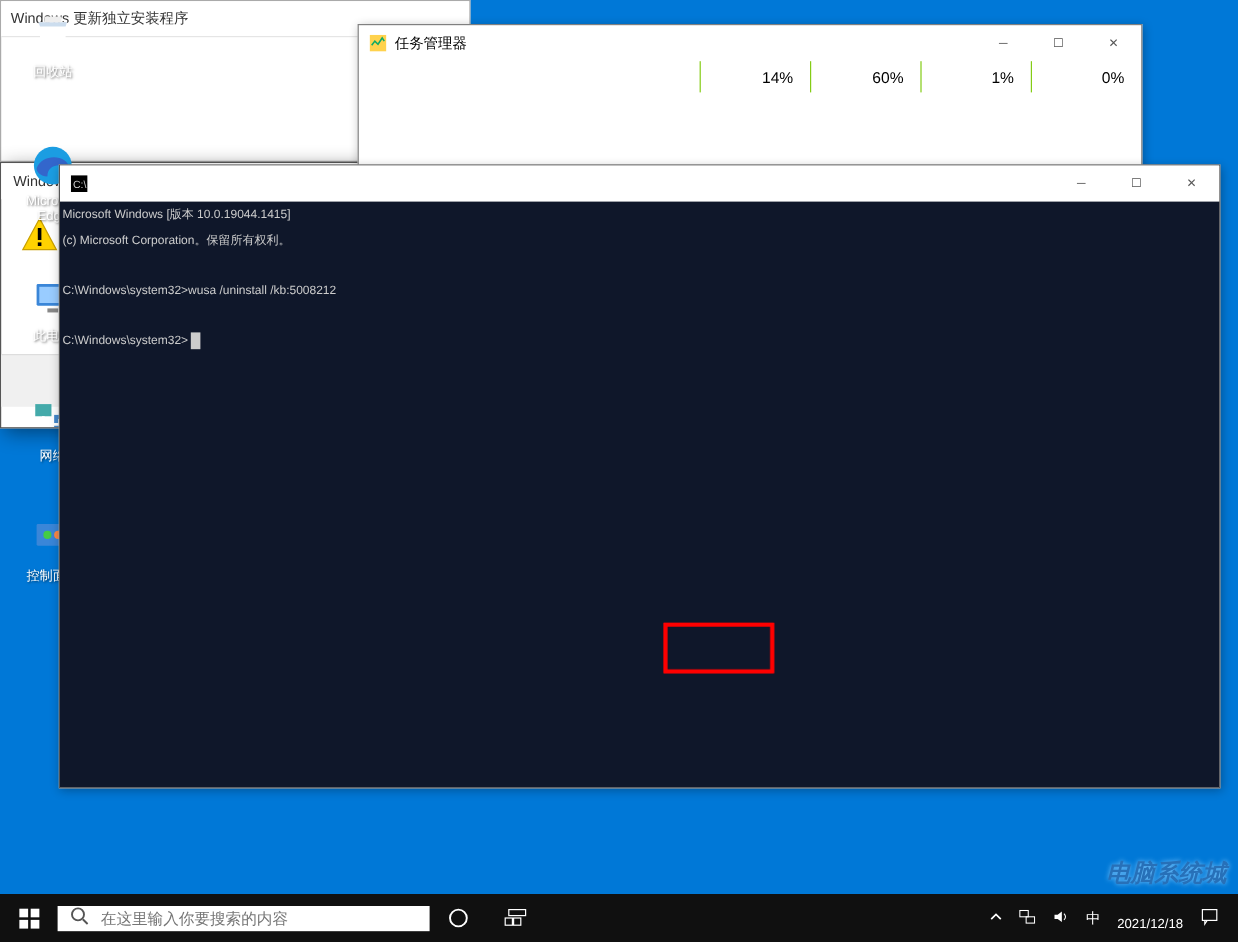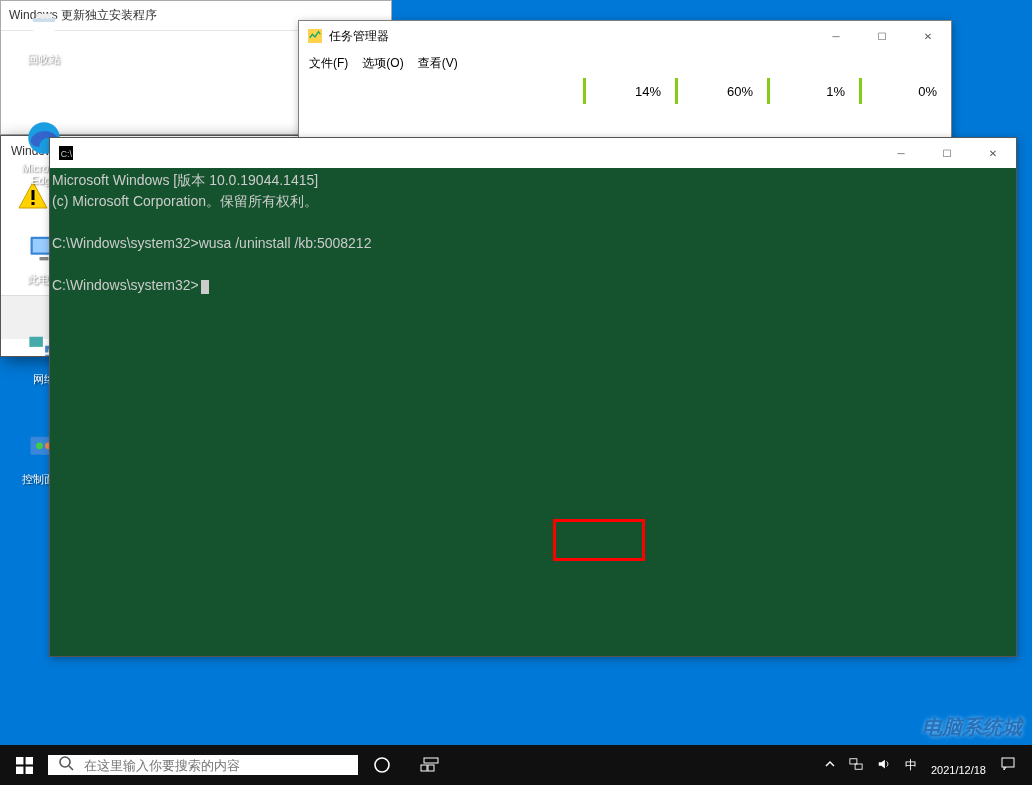--- a/index.html
+++ b/index.html
@@ -17,26 +17,26 @@
 .winctrls { margin-left: auto; display: flex; }
 .winctrls div { width: 46px; height: 30px; display: flex; align-items: center; justify-content: center; font-size: 10px; color: #555; cursor: pointer; }
 
 
 #taskmgr { left: 298px; top: 20px; width: 654px; height: 200px; }
 #taskmgr .menu { display: flex; gap: 14px; padding: 4px 10px 6px; font-size: 12px; }
 #taskmgr .tabs { display: flex; border-bottom: 1px solid #d0d0d0; font-size: 12px; padding-left: 2px; }
 #taskmgr .tab { padding: 6px 10px; border: 1px solid transparent; cursor: pointer; }
 #taskmgr .tab.active { border: 1px solid #d0d0d0; border-bottom: 1px solid #fff; margin-bottom: -1px; background: #fff; }
 #taskmgr .cols { display: flex; justify-content: flex-end; border-top: 0; height: 26px; align-items: center; font-size: 13px; }
-#taskmgr .cols .c { width: 92px; text-align: right; padding-right: 14px; border-left: 3px solid #84cc16; height: 100%; display: flex; align-items: center; justify-content: flex-end; }
+#taskmgr .cols .c { width: 92px; text-align: right; padding-right: 14px; border-left: 1px solid #84cc16; height: 100%; display: flex; align-items: center; justify-content: flex-end; }
 
 
 #cmd { left: 49px; top: 137px; width: 968px; height: 520px; border: 1px solid #555; }
 #cmd .titlebar { background: #fff; }
-#cmd .cmd-body { background: #14532d; color: #ccc; font-family: "NSimSun","SimSun","Courier New",monospace; font-size: 14px; height: calc(100% - 30px); padding: 2px 2px; white-space: pre; line-height: 20px; }
+#cmd .cmd-body { background: #0f172a; color: #ccc; font-family: "NSimSun","SimSun","Courier New",monospace; font-size: 10px; height: calc(100% - 30px); padding: 2px 2px; white-space: pre; line-height: 20px; }
 #cmd .cursor { display: inline-block; width: 8px; height: 14px; background: #ccc; vertical-align: text-bottom; margin-left: 2px; }
 
 
 #wusa1 { left: 341px; top: 303px; width: 392px; height: 135px; background: #fff; border: 1px solid #aaa; }
 #wusa1 .titlebar { background: #fff; border-bottom: 1px solid #e5e5e5; font-size: 12px; color: #333; height: 30px; }
 #wusa1 .body { padding: 12px 16px; font-size: 12px; }
 #wusa1 .pbar { margin-top: 10px; width: 60px; height: 18px; border: 1px solid #bbb; background: #e8e8e8; }
 
 
 #wusa2 { left: 373px; top: 343px; width: 343px; height: 222px; background: #fff; border: 1px solid #555; box-shadow: 4px 4px 16px rgba(0,0,0,.45); }
@@ -125,25 +125,20 @@
           <path d="M2 10l3-4 3 3 4-6 2 3" stroke="#1a6" stroke-width="1.5" fill="none"></path>
         </svg>
     </span>
     <span>任务管理器</span>
     <div class="winctrls">
       <div>─</div>
       <div>☐</div>
       <div class="close">✕</div>
     </div>
   </div>
-  <div class="menu">
-    <span>文件(F)</span>
-    <span>选项(O)</span>
-    <span>查看(V)</span>
-  </div>
   <div class="cols">
     <div style="flex:1"></div>
     <div class="c">14%</div>
     <div class="c">60%</div>
     <div class="c">1%</div>
     <div class="c">0%</div>
   </div>
 </div>
 
 <div id="cmd" class="window">

